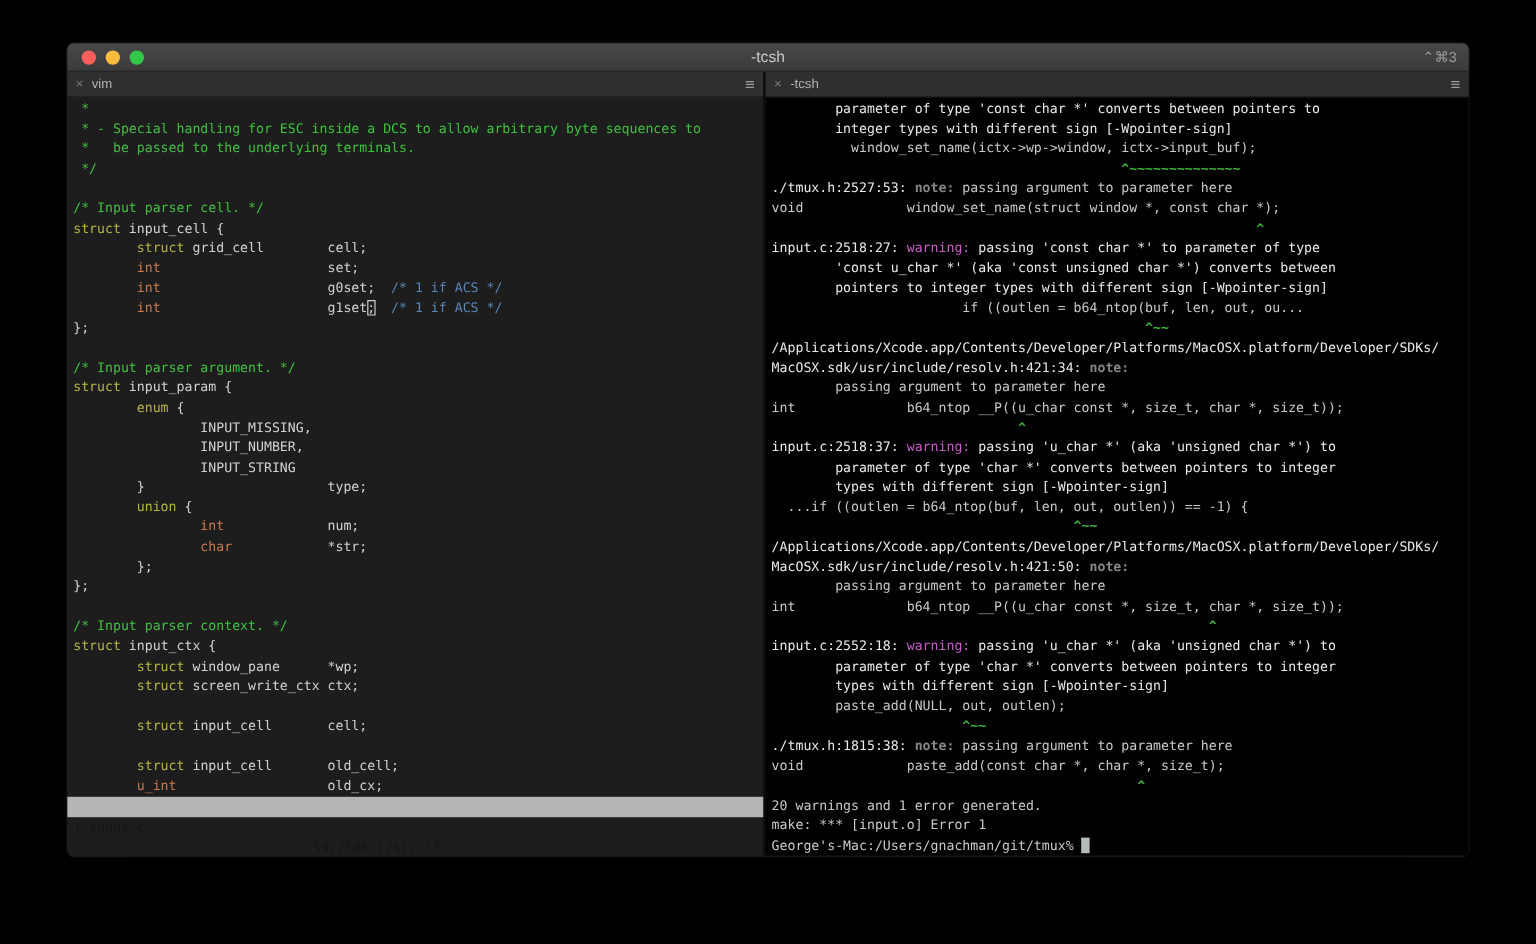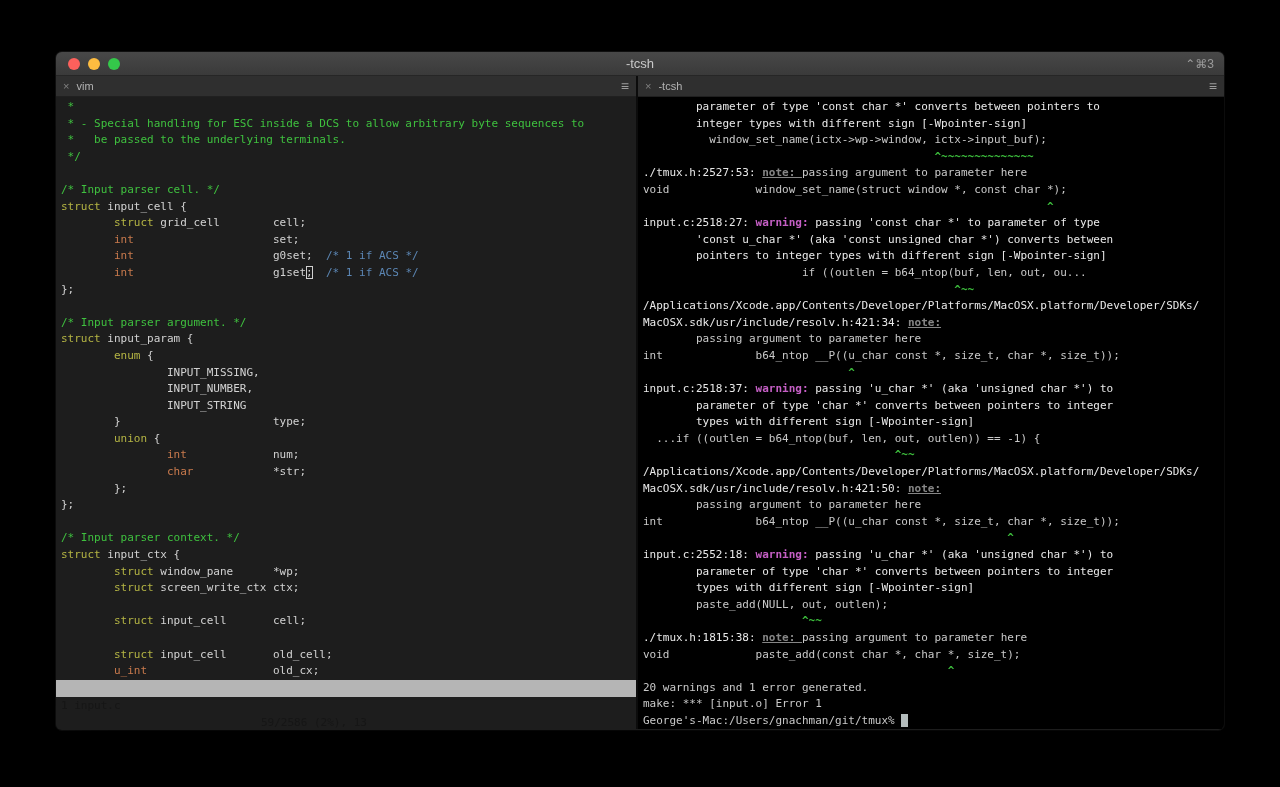--- a/index.html
+++ b/index.html
@@ -1,18 +1,18 @@
 <!DOCTYPE html>
 <html style="--comment: #3fc13f; --comment2: #5c87b5; --keyword: #b5b544; --type: #c97a4d; --green: #3cbc3c; --magenta: #c55fc5; --bold_white: #e9e9e9; --text: #c9c9c9; --vim_text: #d2d2d2; --note_gray: #868686; --vim_bg: #1d1d1d; --shell_bg: #000000; --statusbar_bg: #b5b5b5; --accent_red: #fc605c; --accent_yellow: #fdbc40; --accent_green: #34c84a;"><head>
 <meta charset="utf-8">
 <style>
   * { margin:0; padding:0; box-sizing:border-box; }
   html,body { width:1280px; height:787px; background:#000; overflow:hidden; }
   .window {
-    position:absolute; left:56px; top:52px; width:1168px; height:678px;
+    position:absolute; left:56px; top:36px; width:1168px; height:678px;
     border-radius:6px; overflow:hidden; background:var(--vim_bg);
     box-shadow:0 25px 60px rgba(0,0,0,.85), 0 0 0 1px rgba(255,255,255,.08);
     font-family:"Liberation Sans", sans-serif;
   }
   .titlebar {
     height:24px; background:linear-gradient(#484848,#3a3a3a);
     border-bottom:1px solid #262626;
     display:flex; align-items:center; position:relative;
   }
   .traffic { display:flex; gap:8px; padding-left:12px; z-index:2; }
@@ -40,22 +40,22 @@
     padding:2px 0 0 5px; overflow:hidden;
   }
   .term .tline { height:16.6px; }
   .term.vim { color:var(--vim_text); }
   .term.shell { color:var(--text); }
   span.c { color:var(--comment); }
   span.b { color:var(--comment2);text-align:right; }
   span.k { color:var(--keyword); }
   span.t { color:var(--type); }
   span.w { color:var(--bold_white); font-weight:normal; }
-  span.m { color:var(--magenta); font-weight:bold; }
-  span.n { color:var(--note_gray); font-weight:bold;text-decoration:underline; }
+  span.m { color:var(--magenta); font-weight:normal; }
+  span.n { color:var(--note_gray); font-weight:bold; }
   span.g { color:var(--green); font-weight:bold; }
   span.cur { background:#b4bcbc; color:#000; }
   span.hc { box-shadow: inset 0 0 0 1px #d0d0d0; }
   .statusbar {
     height:17px; flex:0 0 17px; background:var(--statusbar_bg); color:#161616;
     font-family:"DejaVu Sans Mono", monospace; font-size:11px; line-height:17px;
     position:relative; white-space:pre;
   }
   .statusbar .sleft { position:absolute; left:5px; }
   .statusbar .smid { position:absolute; left:205px; }

